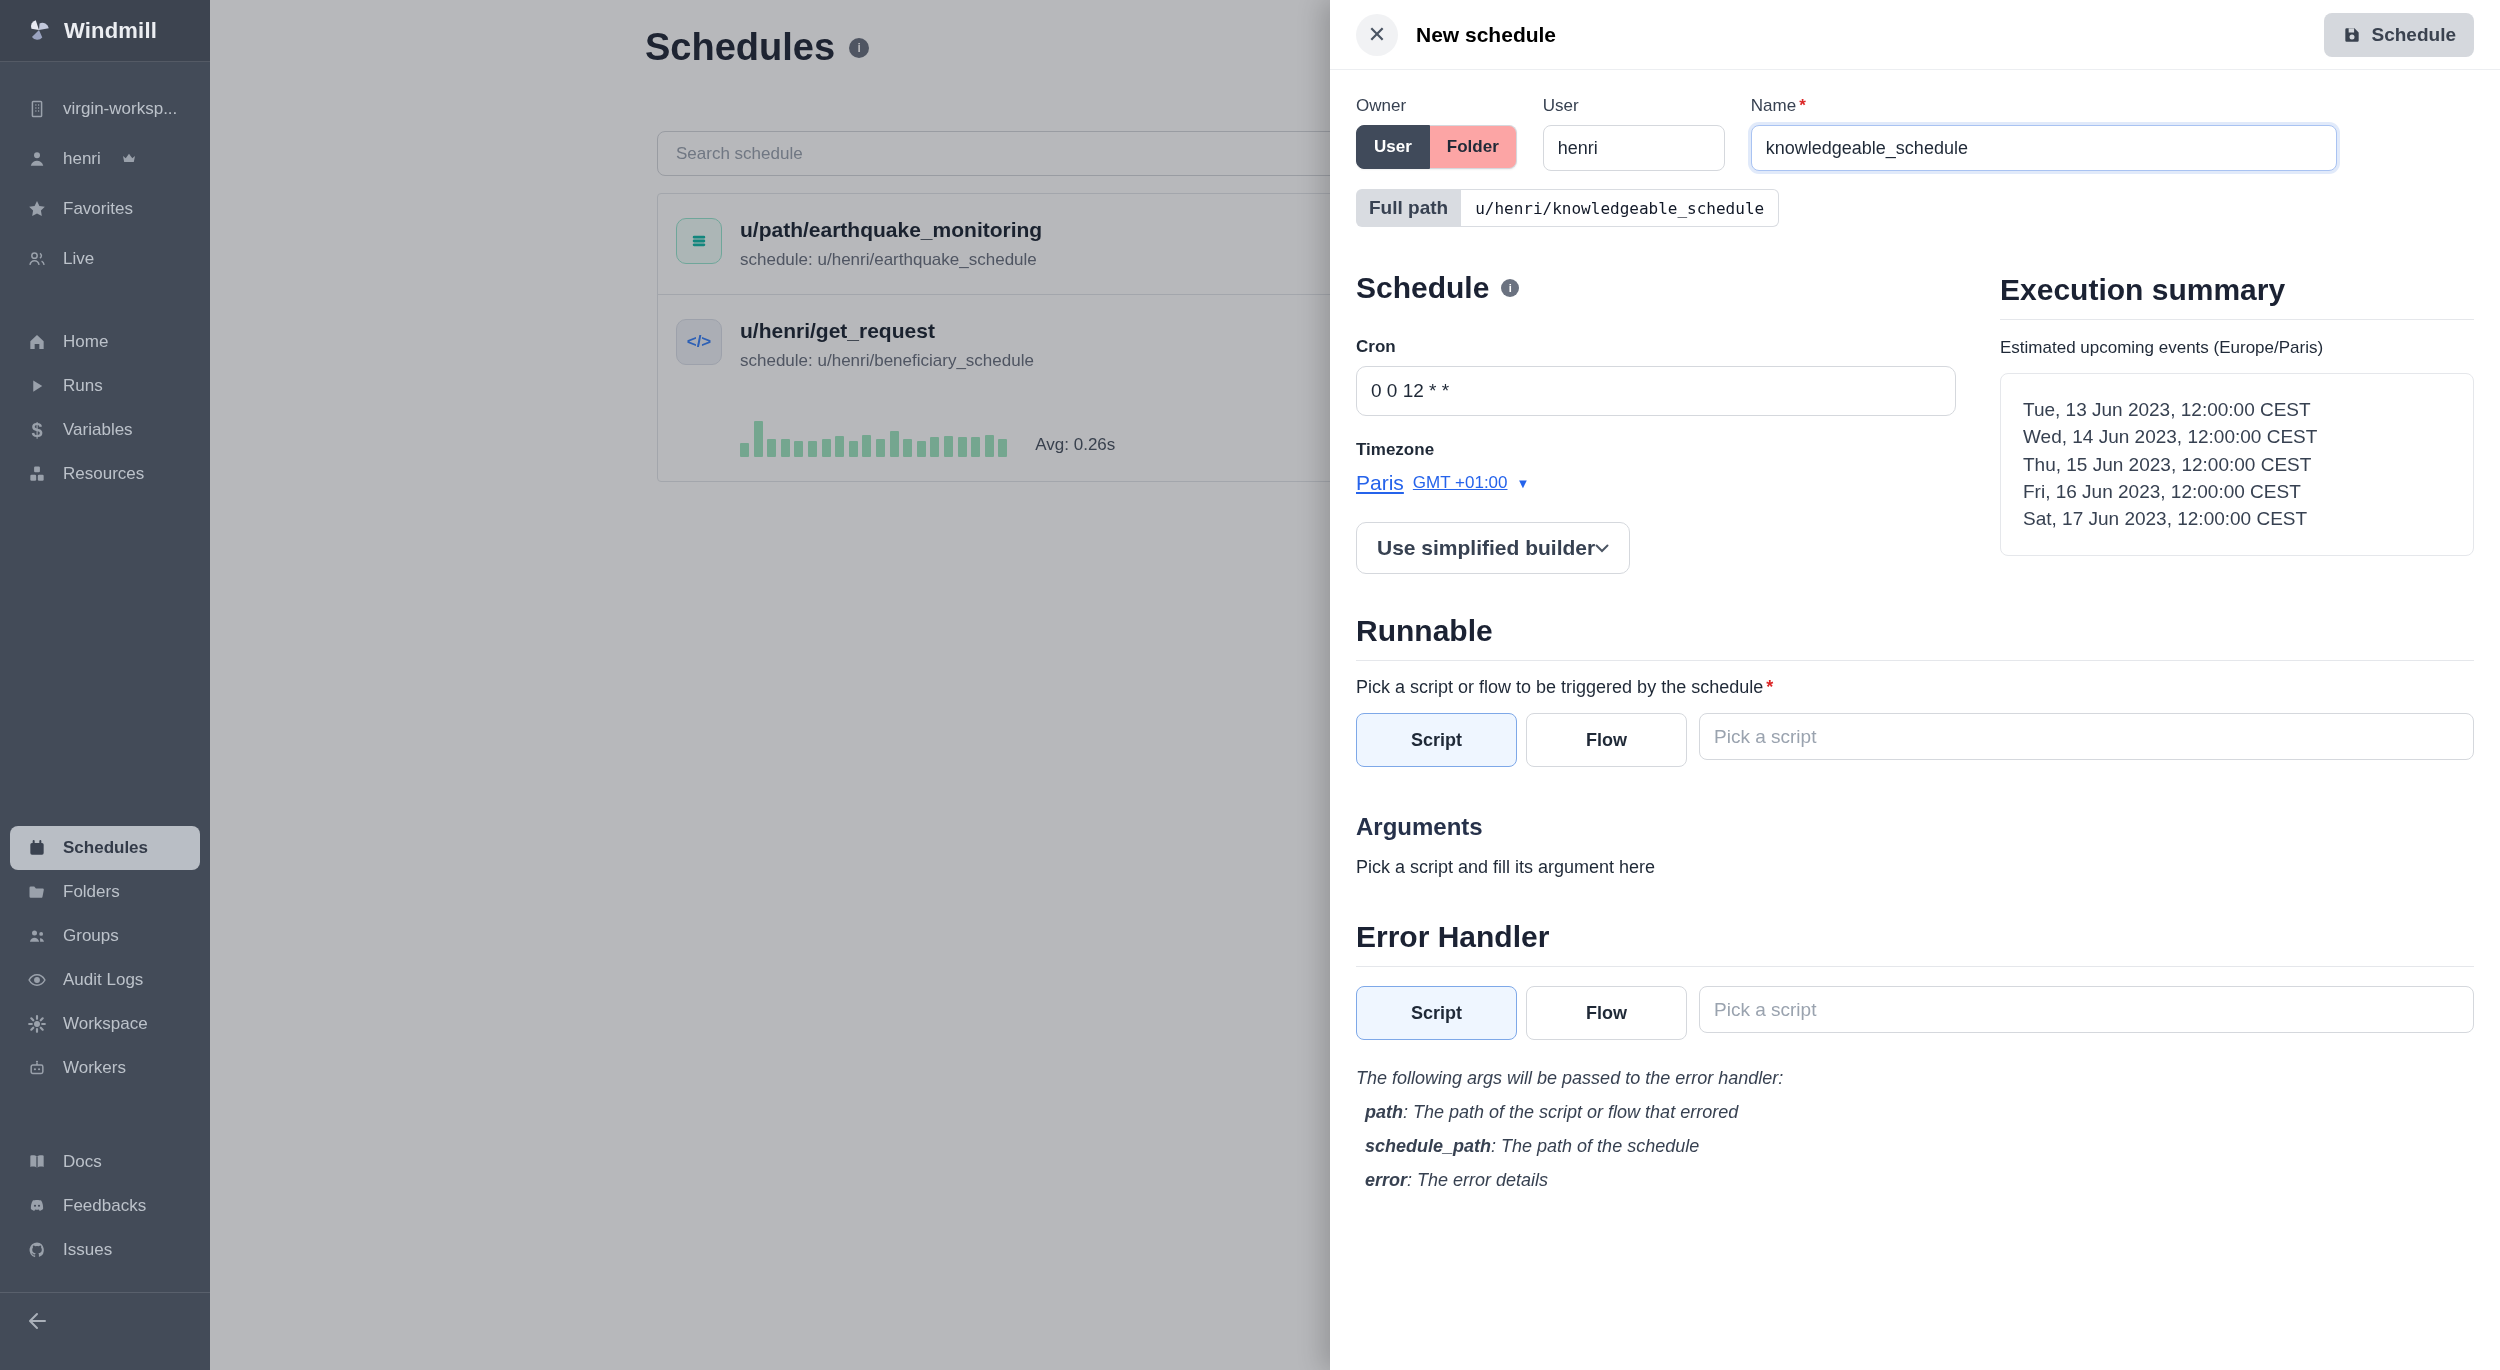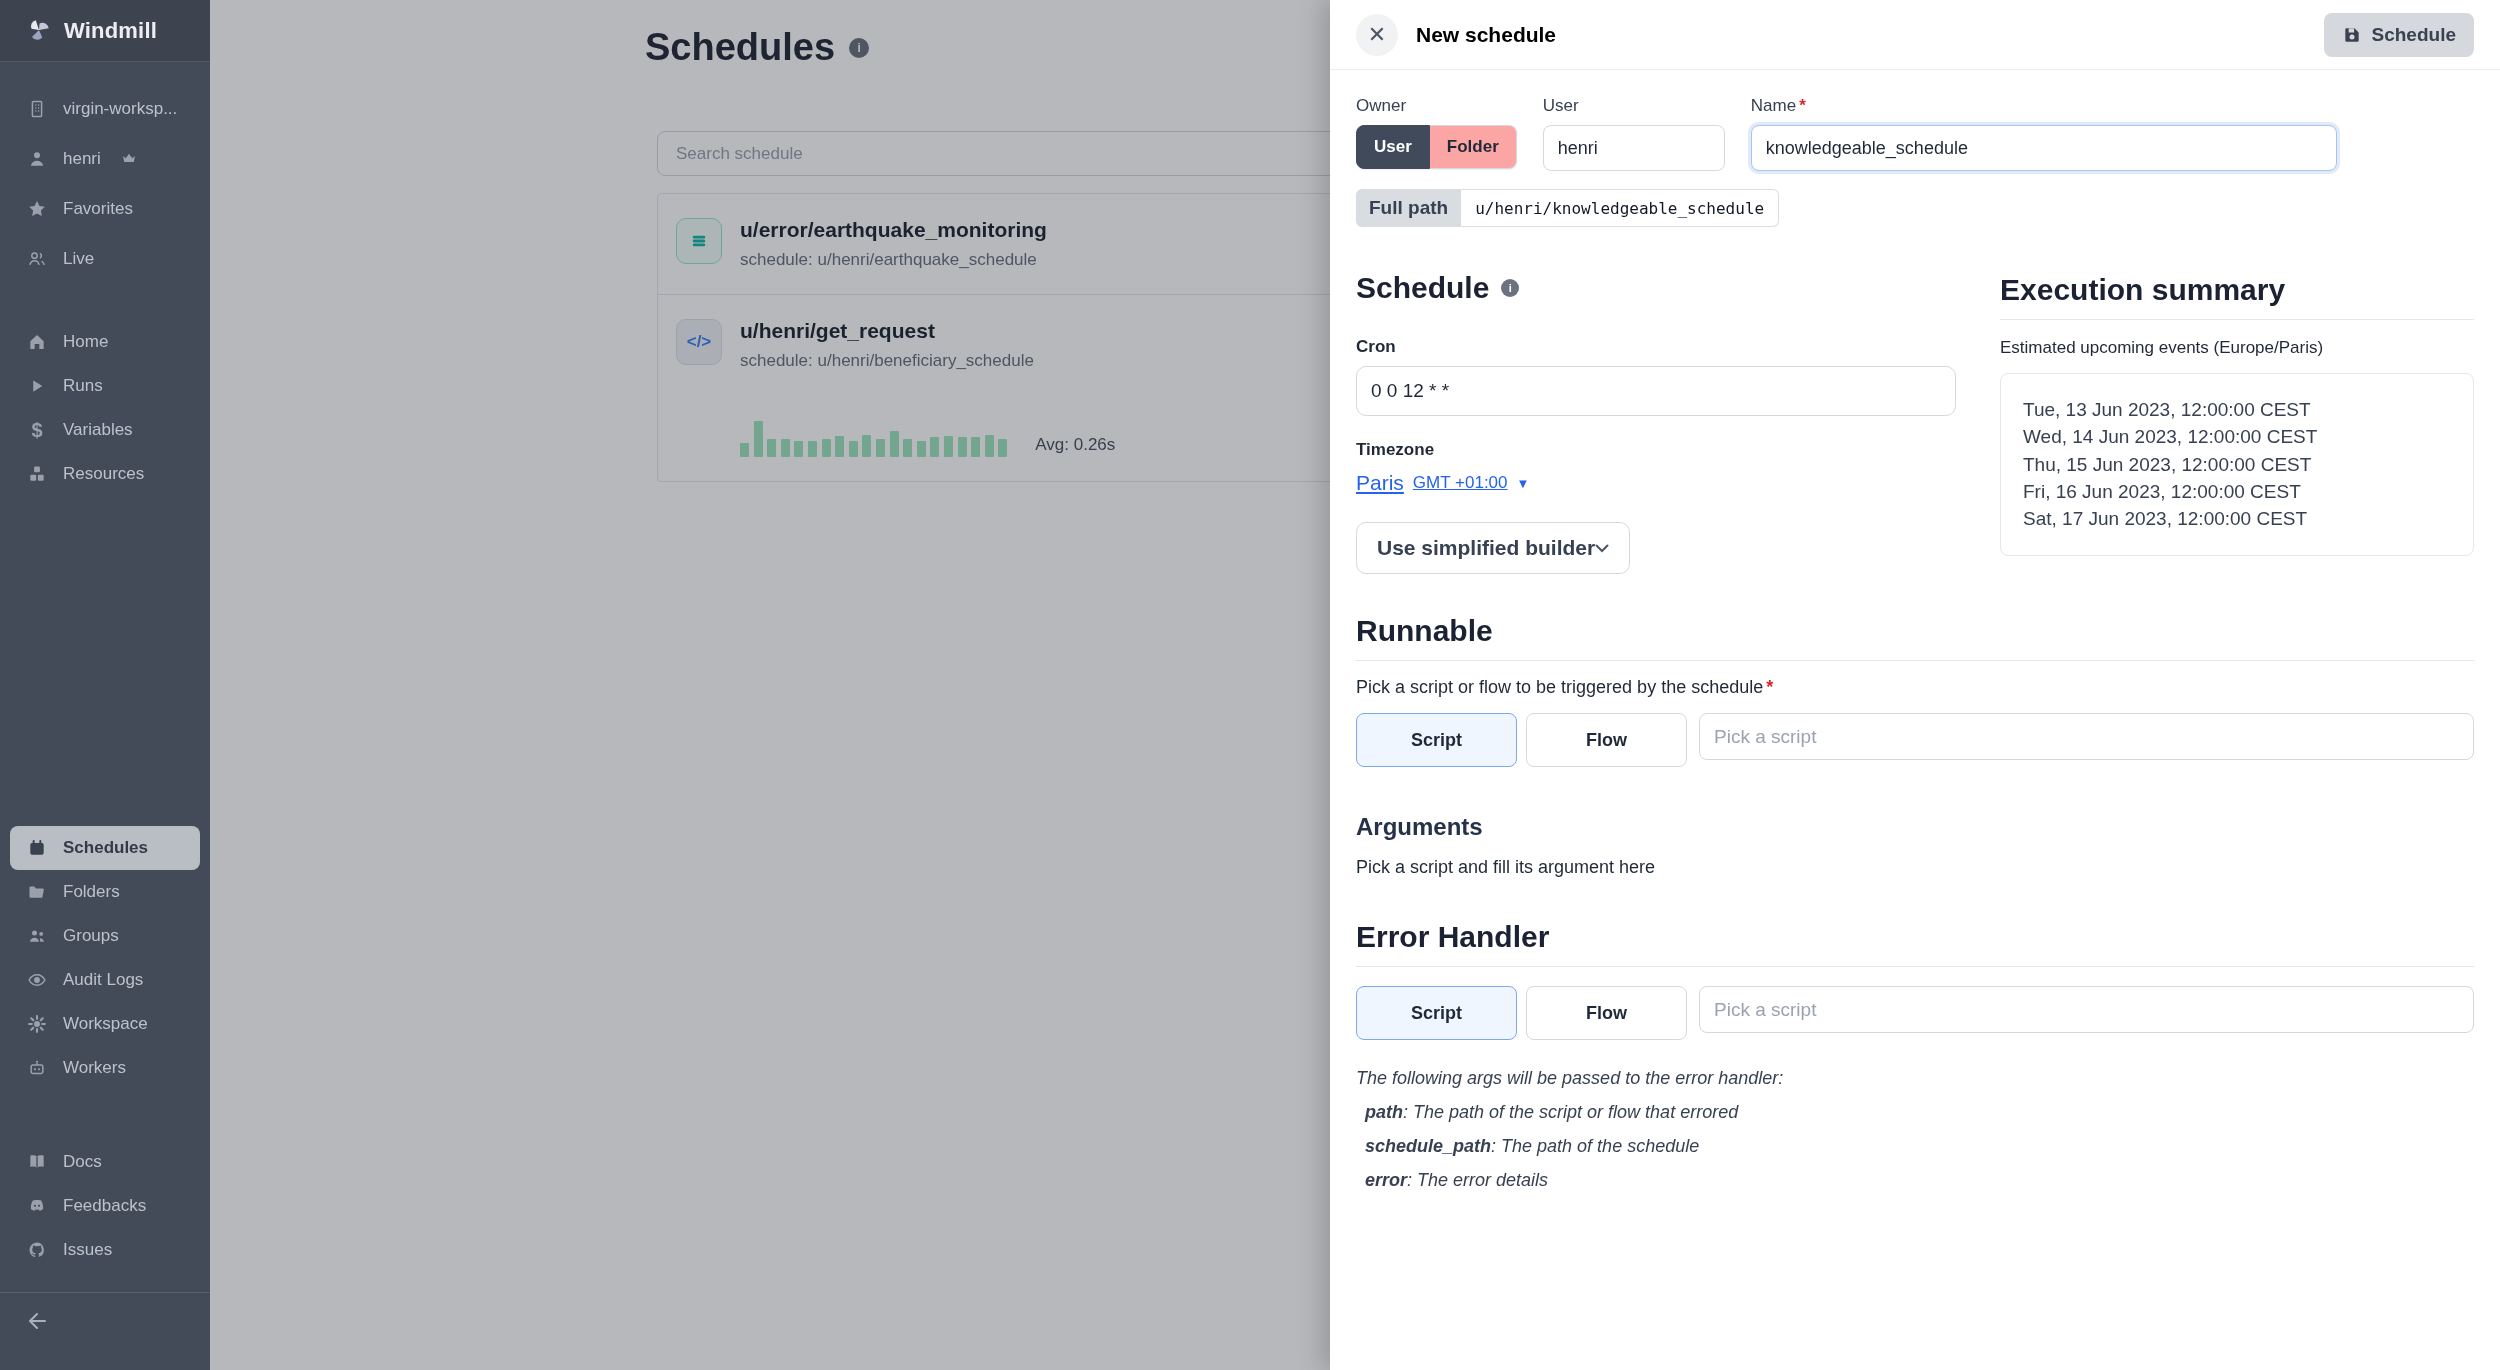--- a/index.html
+++ b/index.html
@@ -116,21 +116,21 @@
     </div>
     <input class="search-input" type="text" placeholder="Search schedule" style="">
     <div class="sched-list">
       <div class="sched-item">
         <div class="item-icon flow">
           <svg width="26" height="26" viewBox="0 0 24 24">
               <path d="M7.5 8.5h9M7.5 12h9M7.5 15.5h9" stroke="#14b8a6" stroke-width="2.6" stroke-linecap="round" fill="none"></path>
             </svg>
         </div>
         <div class="item-body">
-          <span class="item-title">u/error/earthquake_monitoring</span>
+          <span class="item-title">u/path/earthquake_monitoring</span>
           <span class="item-sub">schedule: u/henri/earthquake_schedule</span>
         </div>
       </div>
       <div class="sched-item">
         <div class="item-icon code">&lt;/&gt;</div>
         <div class="item-body">
           <span class="item-title">u/henri/get_request</span>
           <span class="item-sub">schedule: u/henri/beneficiary_schedule</span>
           <div class="item-extra">
             <div class="mini-chart">

